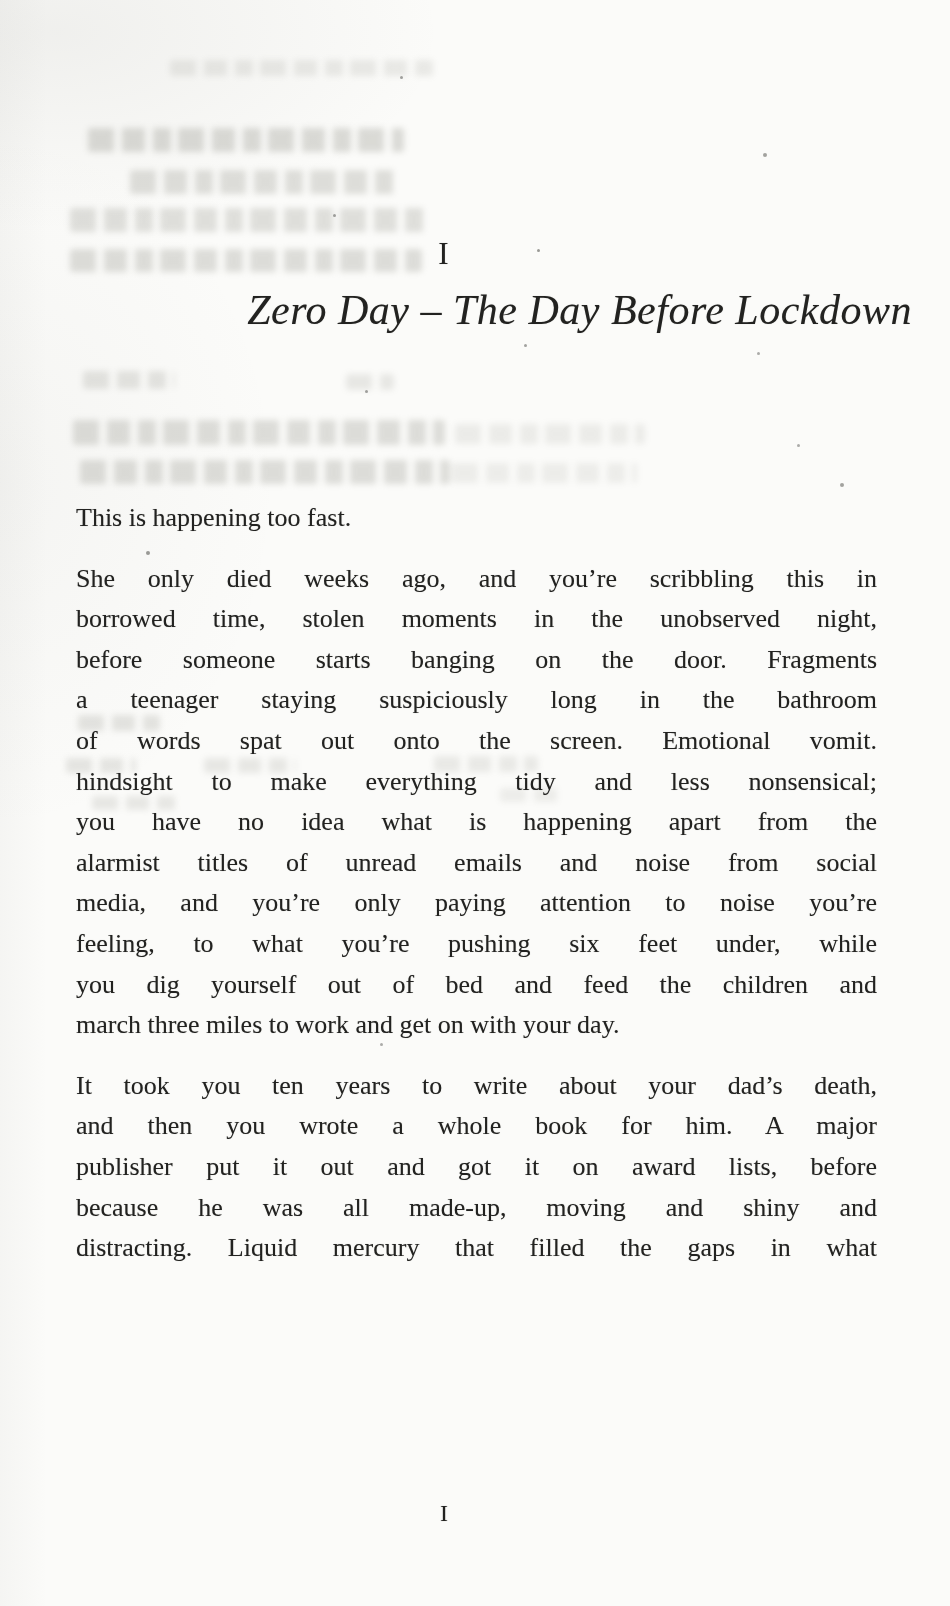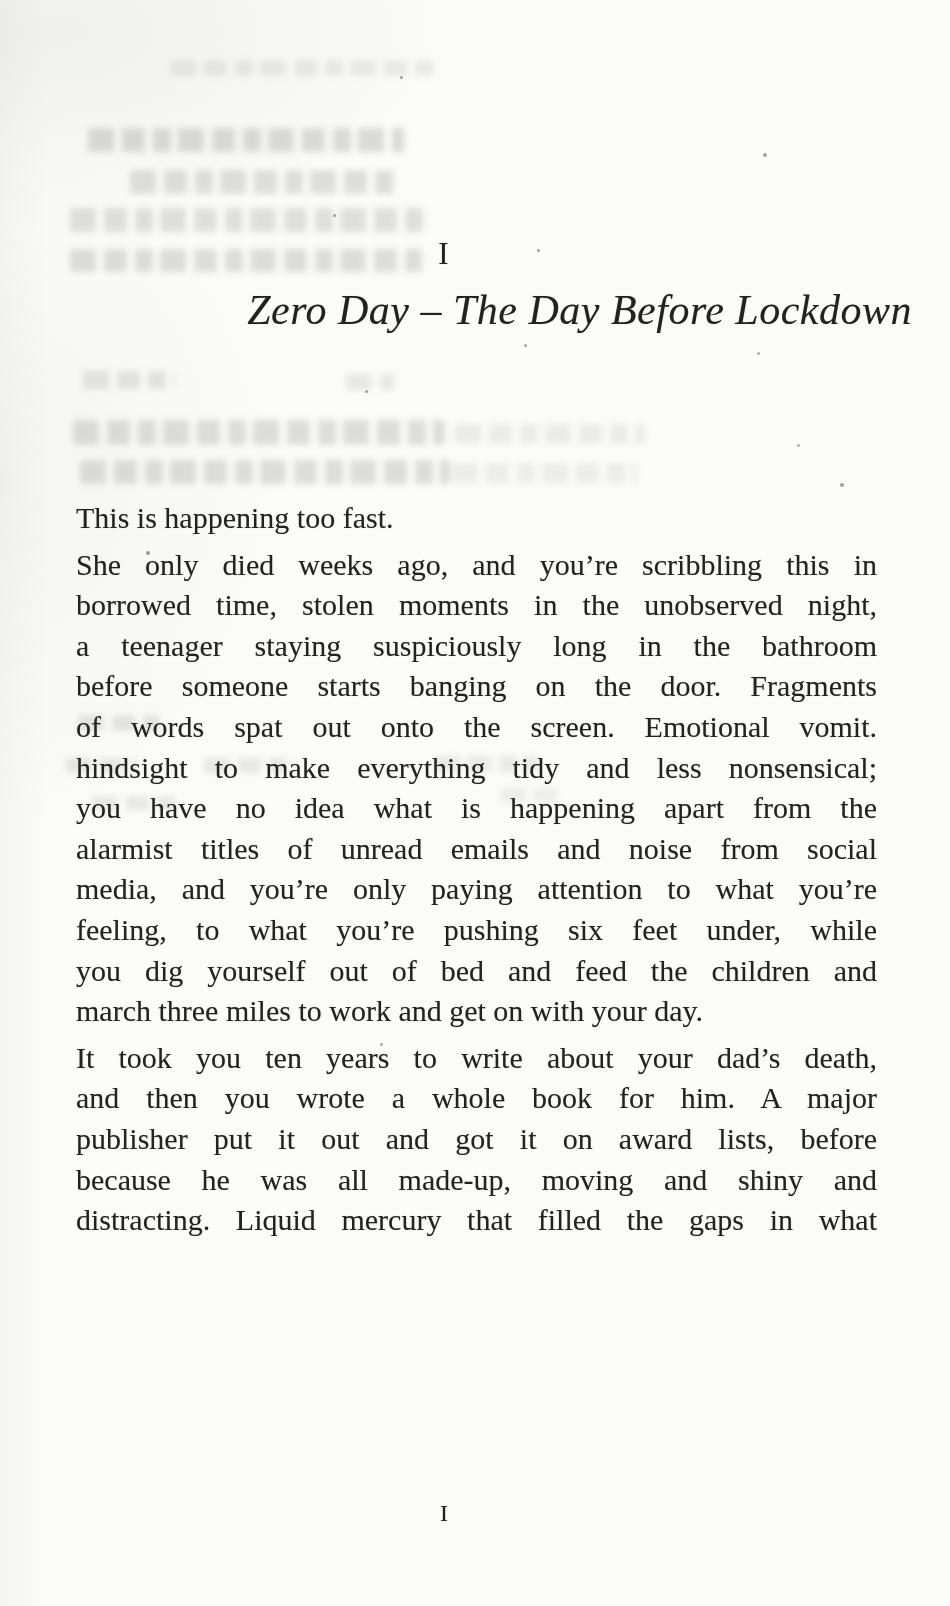--- a/index.html
+++ b/index.html
@@ -48,27 +48,27 @@
     letter-spacing: 0.5px;
     white-space: nowrap;
     text-shadow: 0 0 1px rgba(30,30,28,0.25);
   }
 
   .body-text {
     position: absolute;
     top: 498px;
     left: 76px;
     width: 801px;
-    font-size: 30px;
+    font-size: 26px;
     line-height: 40.6px;
     text-shadow: 0 0 1px rgba(30,30,28,0.25);
   }
 
   .para { margin: 0; }
-  .para + .para { margin-top: 6px; }
+  .para + .para { margin-top: 20px; }
   .para:last-child { }
 
   .line {
     height: 40.6px;
     overflow: hidden;
     white-space: normal;
   }
   .line.just {
     text-align: justify;
     text-align-last: justify;
@@ -149,27 +149,27 @@
 
   <div class="chapter-title">Zero Day – The Day Before Lockdown</div>
 
   <div class="body-text" id="body-text">
       <div class="para">
         <div class="line">This is happening too fast.</div>
       </div>
       <div class="para">
         <div class="line just">She only died weeks ago, and you’re scribbling this in</div>
         <div class="line just">borrowed time, stolen moments in the unobserved night,</div>
+        <div class="line just">before someone starts banging on the door. Fragments</div>
         <div class="line just">a teenager staying suspiciously long in the bathroom</div>
-        <div class="line just">before someone starts banging on the door. Fragments</div>
         <div class="line just">of words spat out onto the screen. Emotional vomit.</div>
         <div class="line just">hindsight to make everything tidy and less nonsensical;</div>
         <div class="line just">you have no idea what is happening apart from the</div>
         <div class="line just">alarmist titles of unread emails and noise from social</div>
-        <div class="line just">media, and you’re only paying attention to what you’re</div>
+        <div class="line just">media, and you’re only paying attention to noise you’re</div>
         <div class="line just">feeling, to what you’re pushing six feet under, while</div>
         <div class="line just">you dig yourself out of bed and feed the children and</div>
         <div class="line">march three miles to work and get on with your day.</div>
       </div>
       <div class="para">
         <div class="line just">It took you ten years to write about your dad’s death,</div>
         <div class="line just">and then you wrote a whole book for him. A major</div>
         <div class="line just">publisher put it out and got it on award lists, before</div>
         <div class="line just">because he was all made-up, moving and shiny and</div>
         <div class="line just">distracting. Liquid mercury that filled the gaps in what</div>

